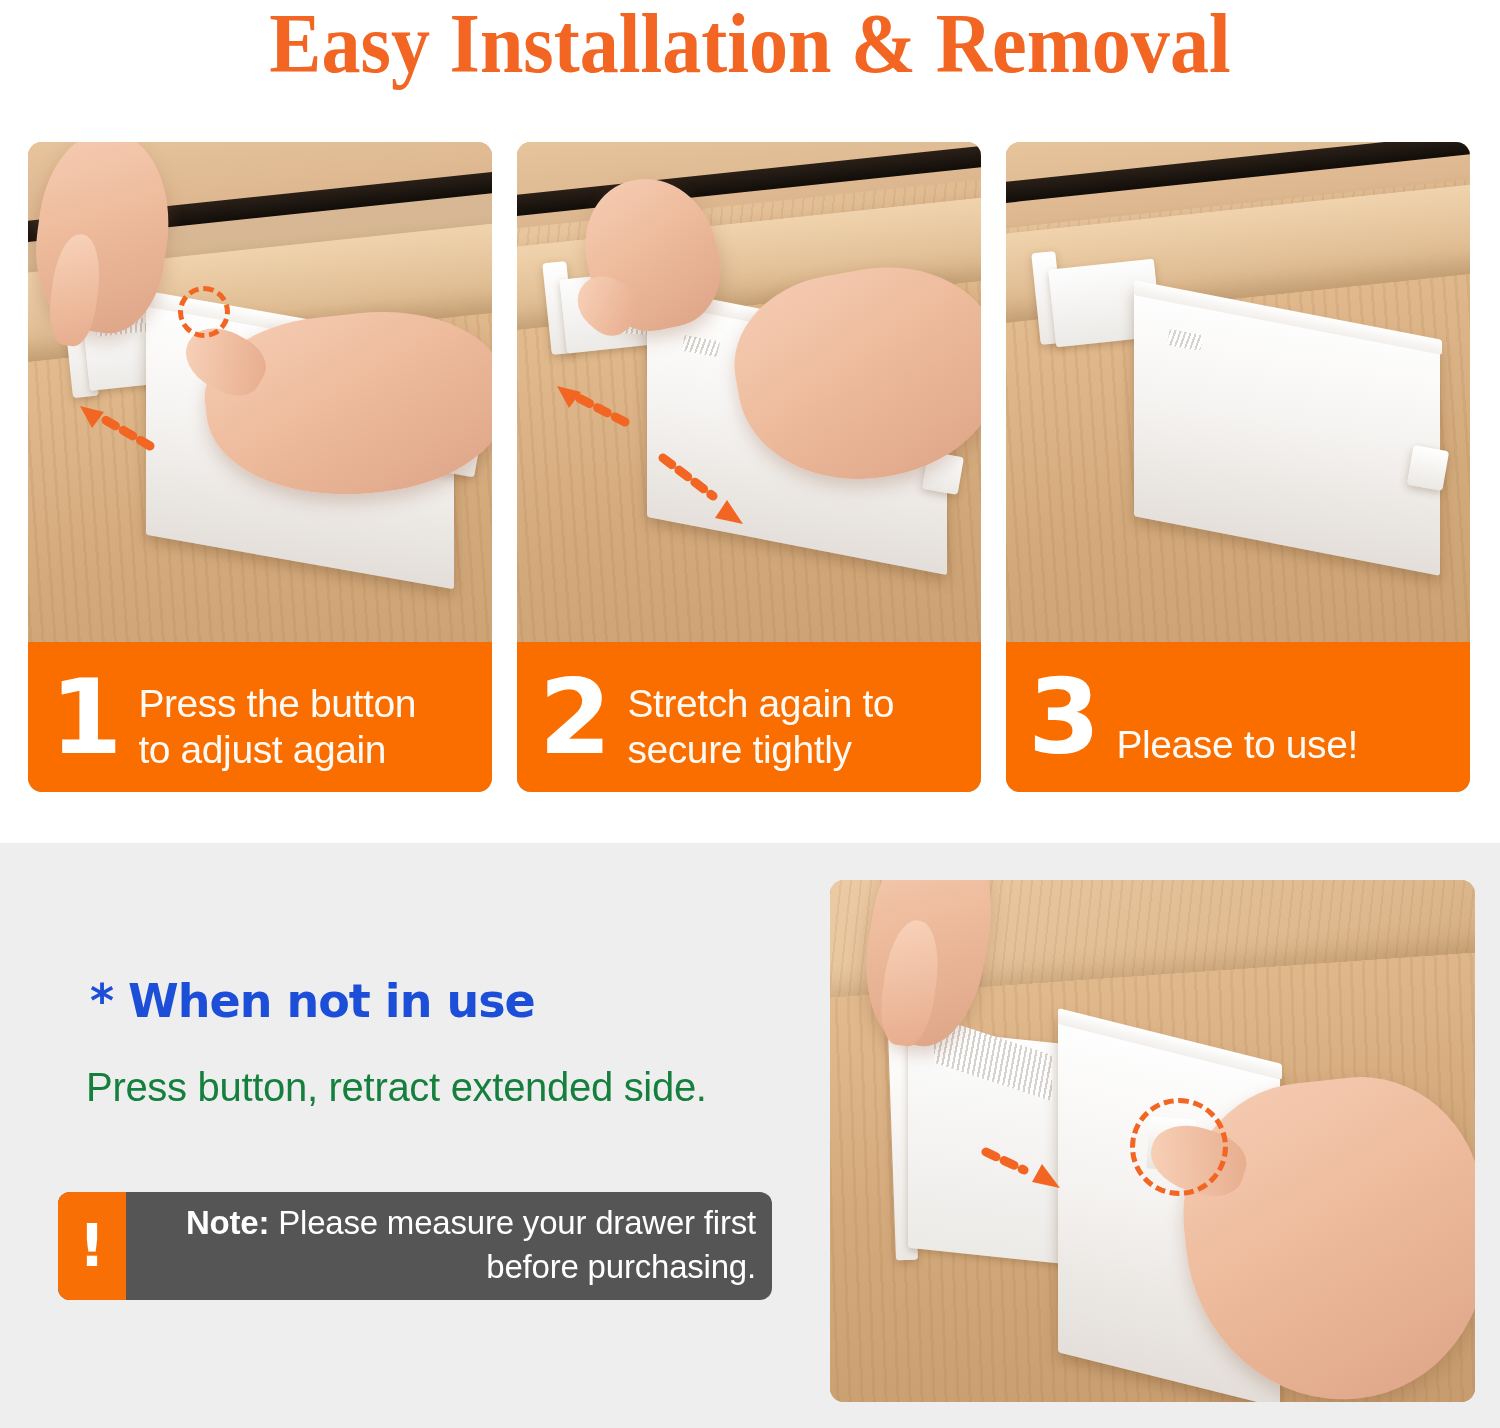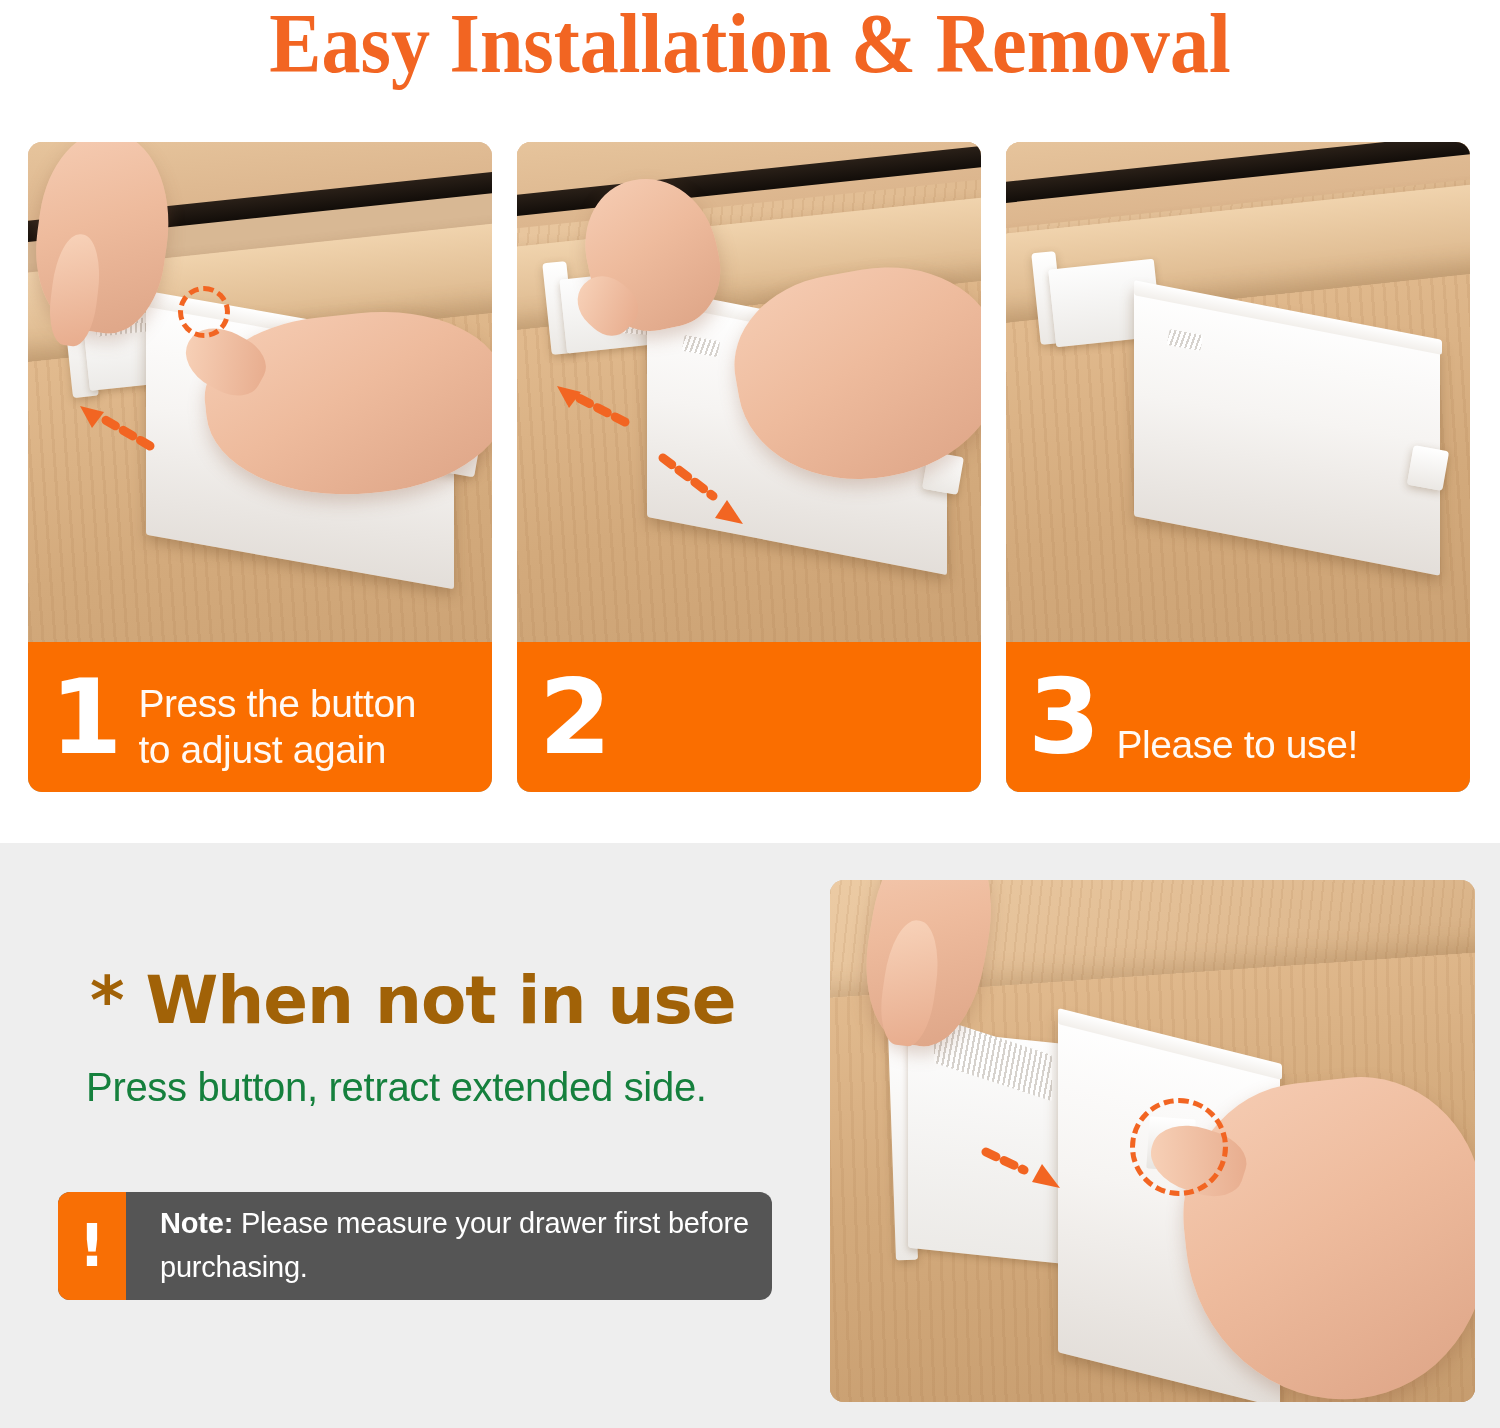--- a/index.html
+++ b/index.html
@@ -150,22 +150,22 @@
   .step-card.single .caption { align-items:center; }
   .step-card.single .step-text { align-self:flex-end; margin-bottom:24px; }
 
   
   .bottom-section {
     position:absolute; left:0; top:843px; width:1500px; height:585px;
     background:#eeeeee;
   }
   .nu-heading {
     position:absolute; left:90px; top:122px;
-    font-size:66px; line-height:72px; font-weight:700;
-    color:#a16207; white-space:nowrap;
+    font-size:46px; line-height:72px; font-weight:700;
+    color:#1d4ed8; white-space:nowrap;
     font-family:"DejaVu Sans", sans-serif;
     letter-spacing:-1px;
   }
   .nu-sub {
     position:absolute; left:86px; top:220px;
     font-size:40px; line-height:48px; font-weight:400;
     color:#15803d; white-space:nowrap;
     letter-spacing:-0.3px;
   }
   .note-box {
@@ -177,23 +177,24 @@
   }
   .note-bang {
     flex:0 0 68px;
     background:#F86F05;
     display:flex; align-items:center; justify-content:center;
     color:#ffffff; font-size:58px; font-weight:700; line-height:58px;
     font-family:"DejaVu Sans", sans-serif;
   }
   .note-text {
     flex:1 1 auto;
-    padding:9px 16px 11px 34px;
-    color:#ffffff; font-size:29px; line-height:44px;
+    padding:9px 16px 11px 10px;
+    color:#ffffff; font-size:33px; line-height:44px;
     letter-spacing:-0.2px;
+    text-align:right;
   }
   .note-text b { font-weight:700; }
 
   .bottom-photo {
     position:absolute; left:830px; top:880px;
     width:645px; height:522px;
     border-radius:14px; overflow:hidden;
     background:#d8b894;
   }
 </style>
@@ -265,20 +266,24 @@
           <line x1="72" y1="38" x2="26" y2="14" stroke="#F26522" stroke-width="9" stroke-dasharray="11 9" stroke-linecap="round"></line>
           <polygon points="4,2 28,8 16,24" fill="#F26522"></polygon>
         </svg>
         <svg class="arrow-svg" style="left:140px; top:310px;" width="98" height="80" viewBox="0 0 98 80">
           <line x1="6" y1="6" x2="56" y2="44" stroke="#F26522" stroke-width="9" stroke-dasharray="11 9" stroke-linecap="round"></line>
           <polygon points="86,72 58,66 70,48" fill="#F26522"></polygon>
         </svg>
       </div>
       <div class="caption">
         <span class="step-num">2</span>
+        <span class="step-text">
+          <span>Stretch again to</span><br>
+          <span>secure tightly</span>
+        </span>
       </div>
     </div>
 
     <div class="step-card single">
       <div class="scene">
         <div class="wood-back2"></div>
         <div class="cab-top"></div>
         <div class="dark-gap" style="top:2%;"></div>
         <div class="drawer-rim" style="top:10%;"></div>
         <div class="drawer-inner" style="top:24%;"></div>

